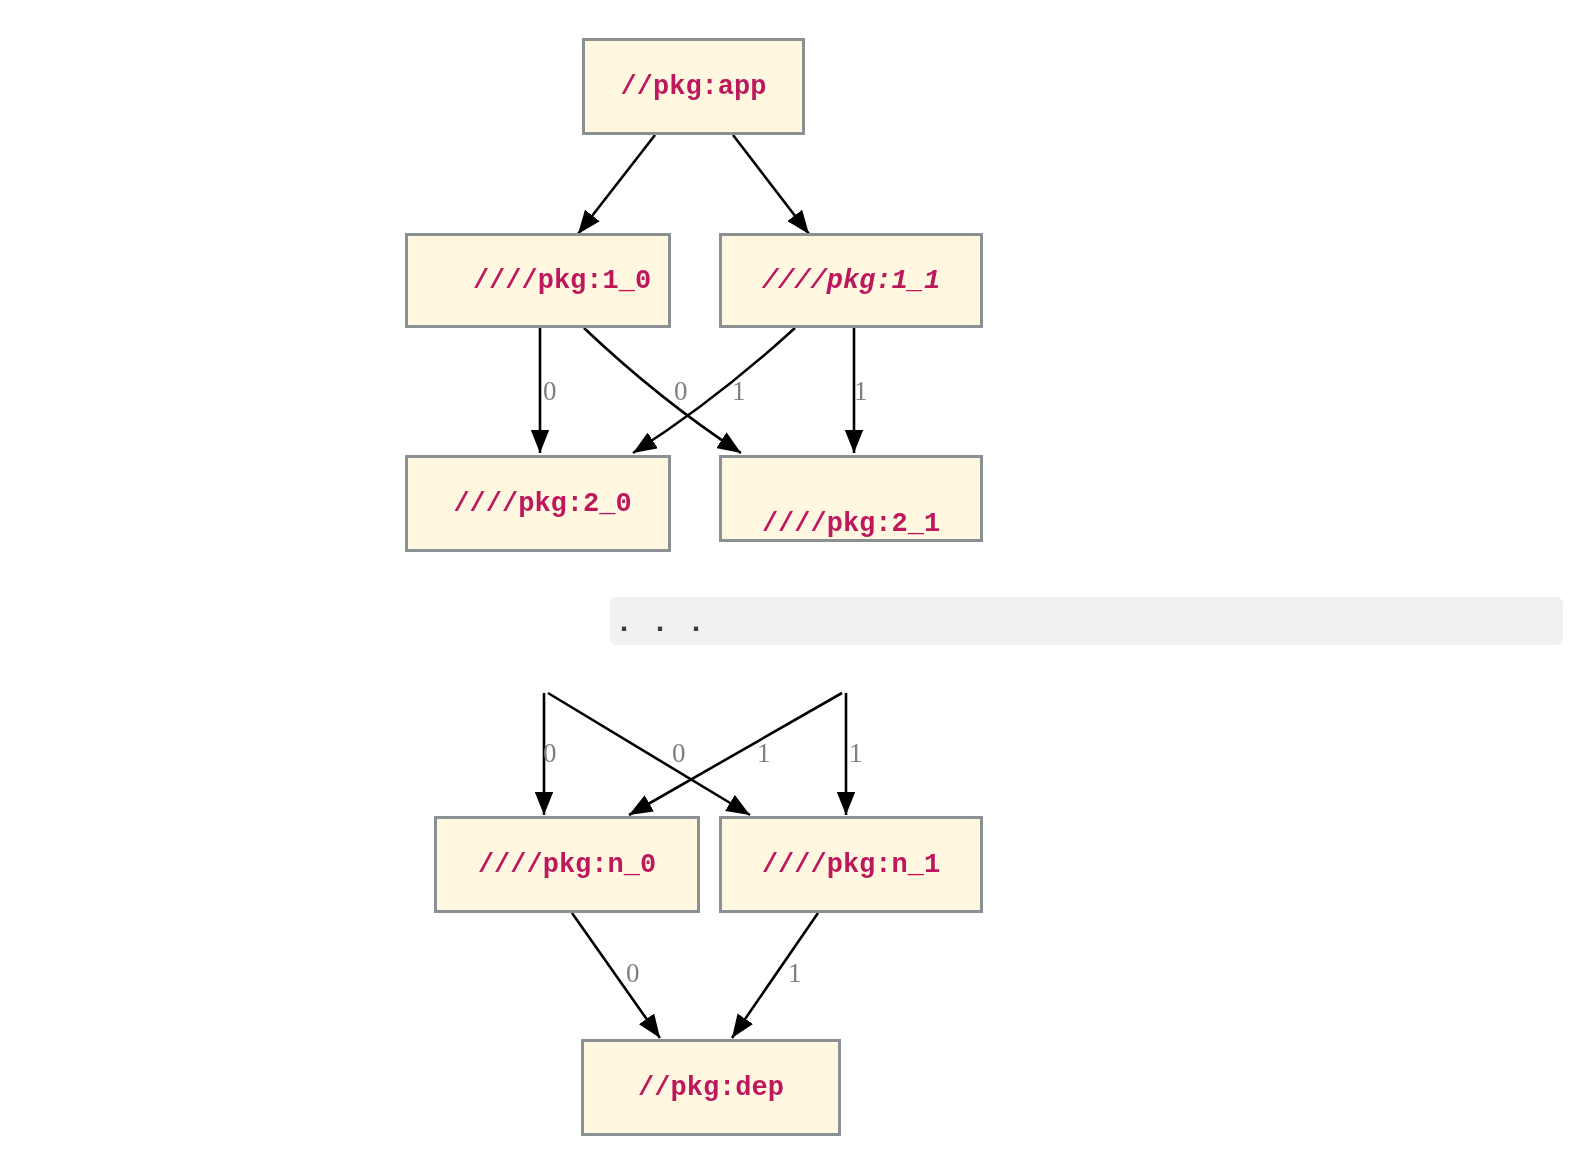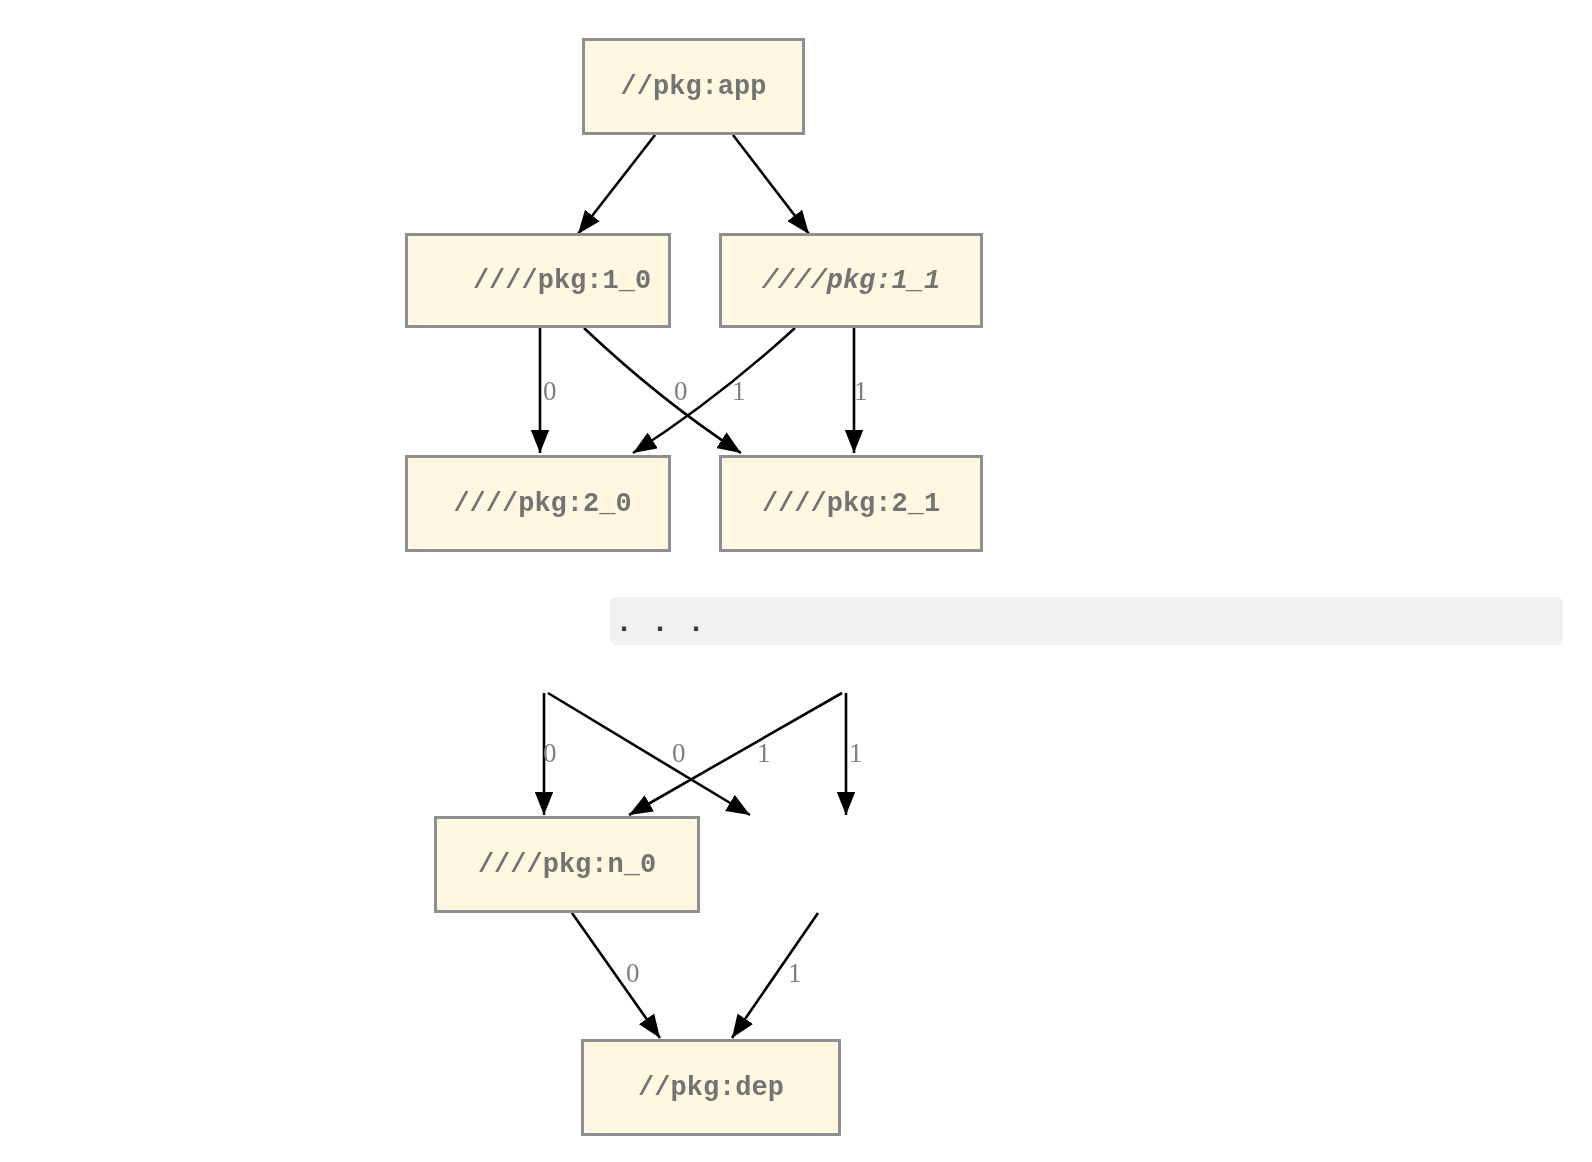--- a/index.html
+++ b/index.html
@@ -33,21 +33,21 @@
   .node{
     position:absolute;
     box-sizing:border-box;
     background:var(--node_fill);
     border:3px solid var(--node_border);
     display:flex;
     align-items:center;
     justify-content:center;
     font-size:27px;
     font-weight:bold;
-    color:#737373;
+    color:#be185d;
     white-space:nowrap;
   }
   .edge-label{
     position:absolute;
     font-family:"Liberation Serif","DejaVu Serif",serif;
     font-size:27px;
     line-height:1;
     color:var(--edge_label);
   }
   .band{
@@ -105,32 +105,35 @@
   </div>
 
   <div class="node" style="left:719px;top:233px;width:264px;height:95px;font-style:italic;">
     <span>////pkg:1_1</span>
   </div>
 
   <div class="node" style="left:405px;top:455px;width:266px;height:97px;padding-left:9px;">
     <span>////pkg:2_0</span>
   </div>
 
-  <div class="node" style="left:719px;top:455px;width:264px;height:97px;">
+  <div class="node" style="left:719px;top:455px;width:264px;height:87px;align-items:flex-end;">
     <span>////pkg:2_1</span>
   </div>
 
   <div class="band">
     <span class="dots">. . .</span>
   </div>
 
   <div class="node" style="left:405px;top:816px;width:266px;height:97px;margin-left:29px;">
     <span>////pkg:n_0</span>
   </div>
 
+  <div class="node" style="left:719px;top:816px;width:264px;height:97px;">
+    <span>////pkg:n_1</span>
+  </div>
 
   <div class="node" style="left:581px;top:1039px;width:260px;height:97px;">
     <span>//pkg:dep</span>
   </div>
 
   <div class="edge-label" style="left:543px;top:378px;">0</div>
   <div class="edge-label" style="left:674px;top:378px;">0</div>
   <div class="edge-label" style="left:732px;top:378px;">1</div>
   <div class="edge-label" style="left:854px;top:378px;">1</div>
 

